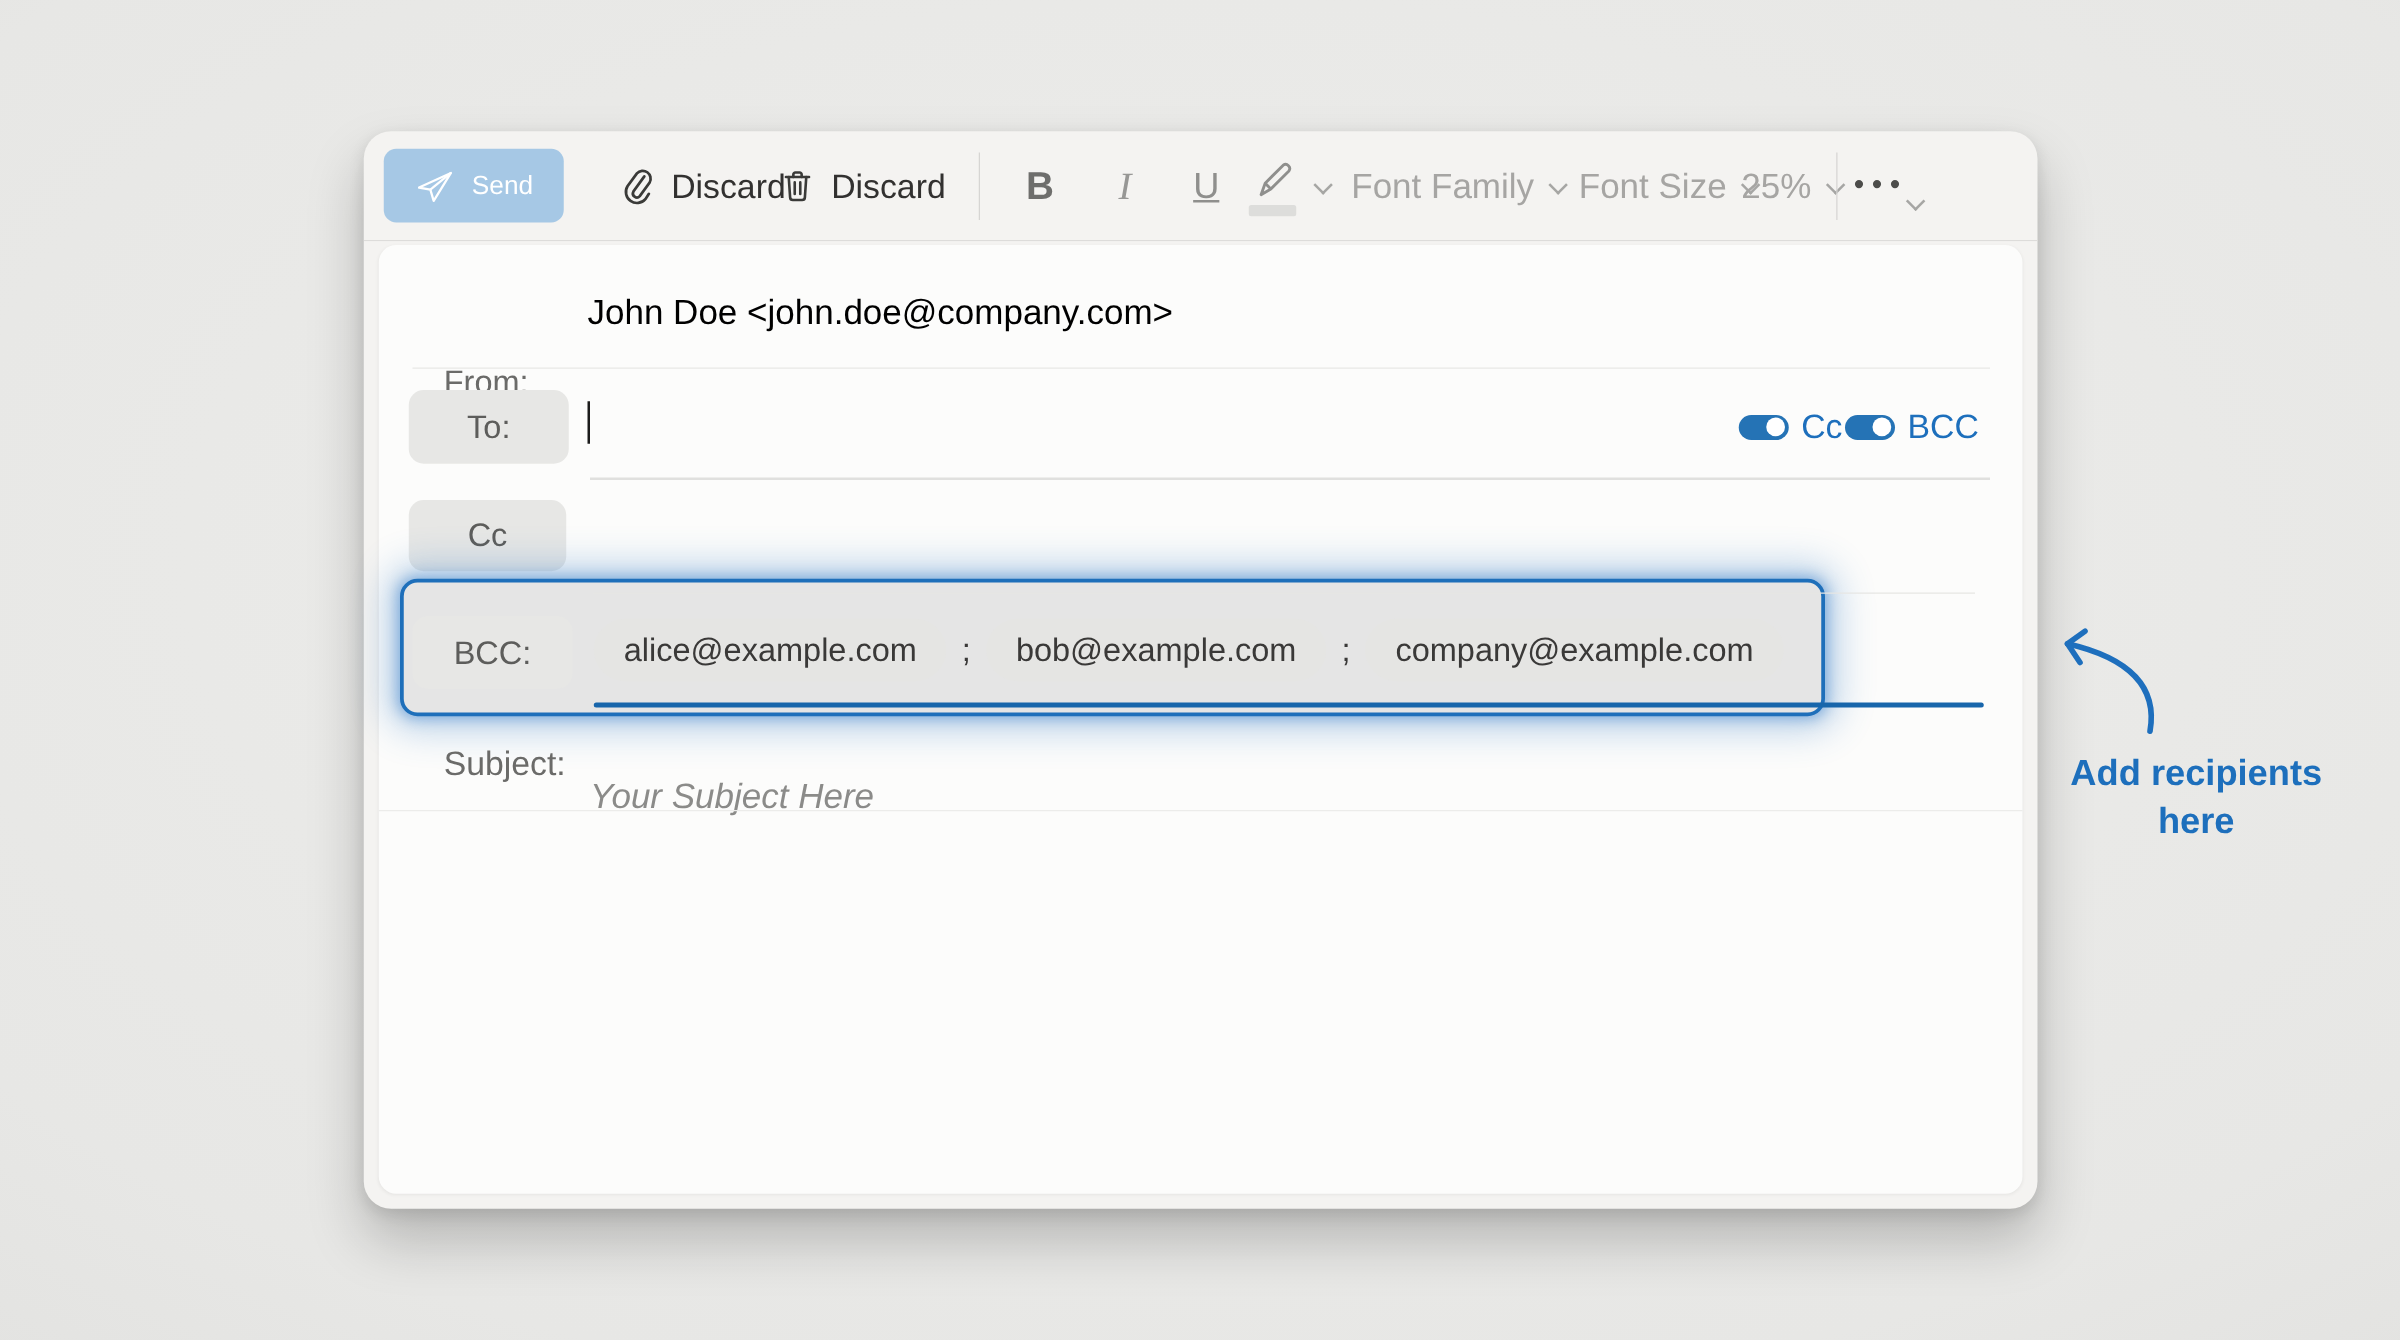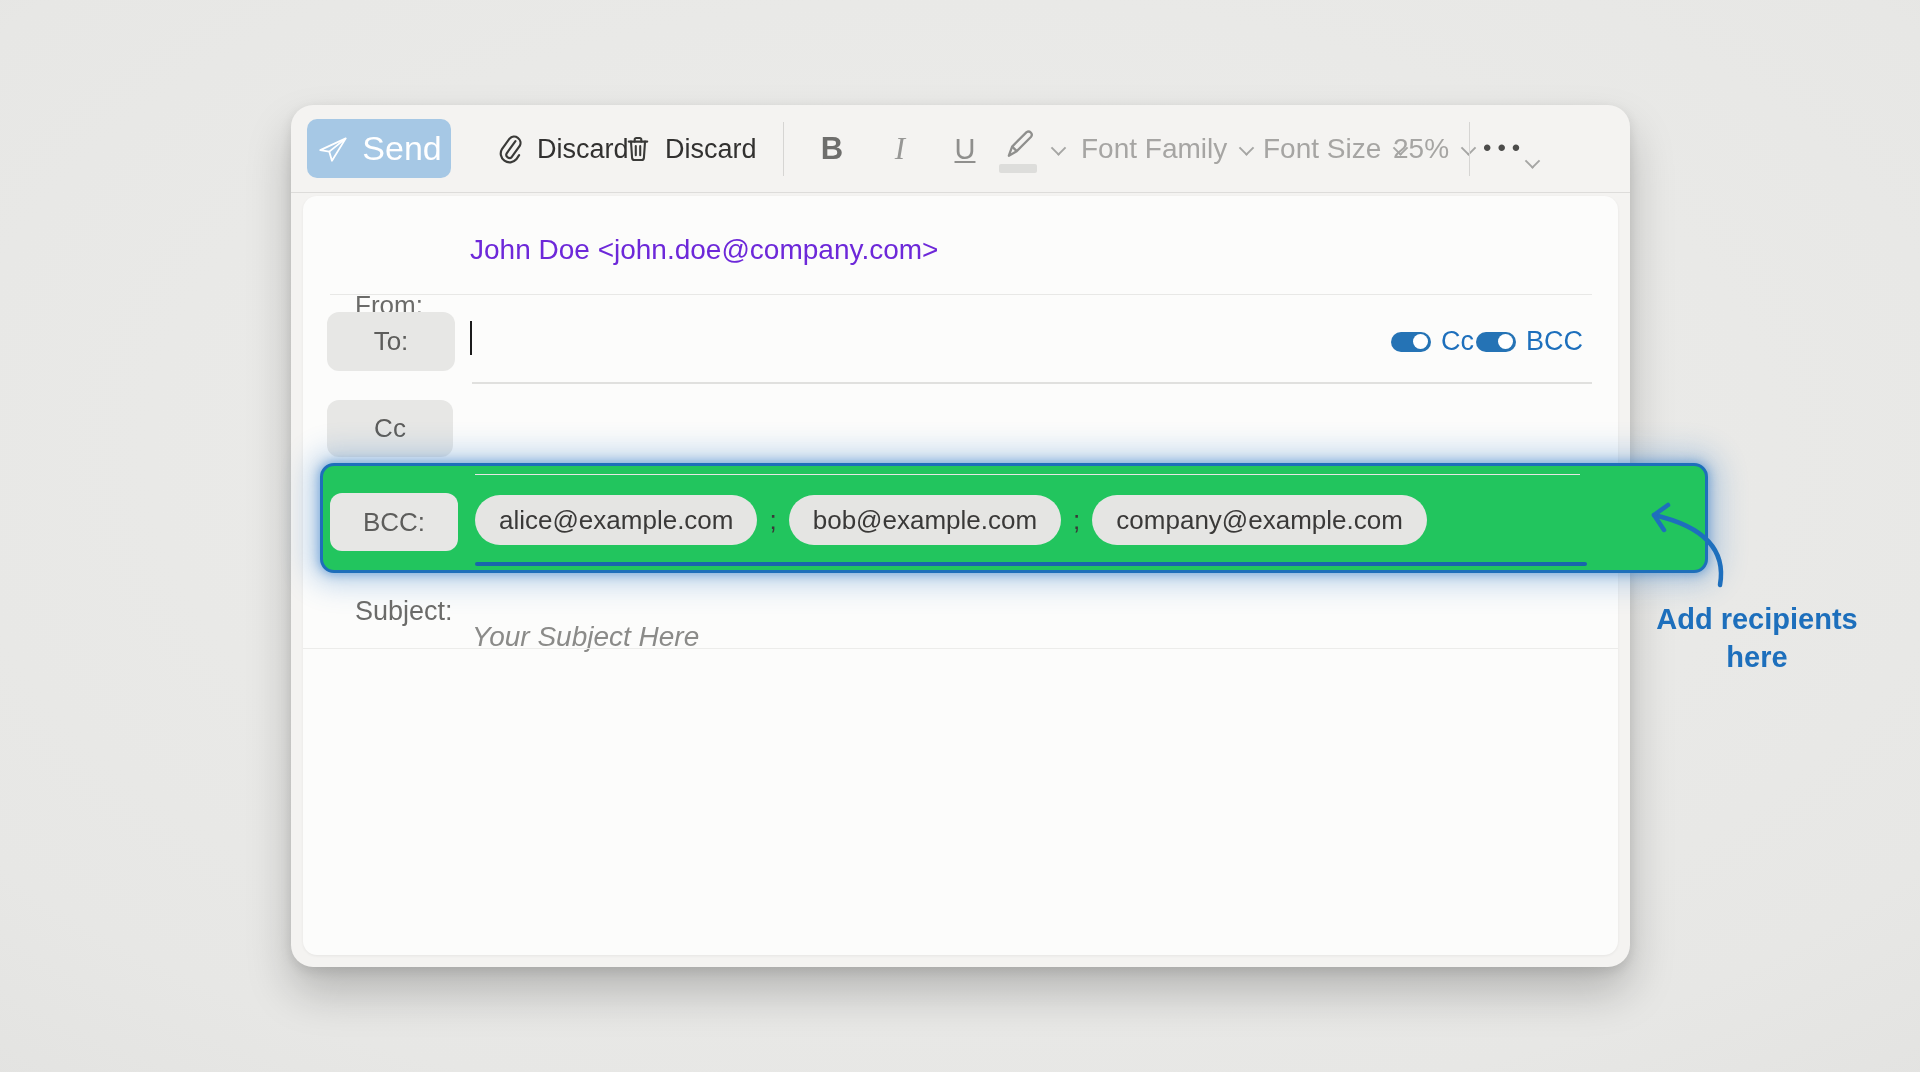--- a/index.html
+++ b/index.html
@@ -19,21 +19,21 @@
 
   
   .toolbar {
     position:absolute; left:0; top:0; width:100%; height:88px;
     border-bottom:1px solid #dddcda; border-radius:22px 22px 0 0;
   }
   .toolbar .send {
     position:absolute; left:16px; top:14px; width:144px; height:59px;
     background:#a6c8e5; border:none; border-radius:10px; cursor:pointer;
     display:flex; align-items:center; justify-content:center; gap:12px;
-    color:#ffffff; font-size:34px; font-family:inherit;
+    color:#ffffff; font-size:21px; font-family:inherit;
   }
   .tbtn {
     position:absolute; top:0; height:88px; display:flex; align-items:center; gap:12px;
     color:#323130; font-size:27px; cursor:pointer; background:none; border:none; font-family:inherit;
   }
   .vsep { position:absolute; top:17px; width:1px; height:54px; background:#d6d5d3; }
   .fmt {
     position:absolute; top:0; height:88px; display:flex; align-items:center; justify-content:center;
     background:none; border:none; cursor:pointer; font-family:inherit;
   }
@@ -60,33 +60,33 @@
   }
   .corner-chev { position:absolute; cursor:pointer; }
 
   
   .card {
     position:absolute; left:12px; top:91px; width:1315px; height:759px;
     background:#fcfcfb; border-radius:14px;
     box-shadow:0 1px 3px rgba(0,0,0,.06);
   }
   .field-label-text { position:absolute; color:#6b6b69; font-size:26px; }
-  .from-value { position:absolute; color:#6d28d9; font-size:28px;text-align:center; }
+  .from-value { position:absolute; color:#000000; font-size:28px;text-align:center; }
   .hdiv { position:absolute; height:1px; background:#e8e8e6; }
   .pill {
     position:absolute; background:#e7e7e5; border-radius:12px;
     display:flex; align-items:center; justify-content:center;
     color:#5d5d5b; font-size:26px; cursor:default;
   }
   .cursor { position:absolute; width:2px; height:34px; background:#1b1b1b; }
   .underline-soft { position:absolute; height:2px; background:#e0e0de; }
 
   .bcc-box {
-    position:absolute; left:17px; top:267px; width:1388px; height:110px;
-    background:#22c55e; border:3px solid #1e6fba; border-radius:14px;
+    position:absolute; left:17px; top:267px; width:1140px; height:110px;
+    background:#e5e5e5; border:3px solid #1e6fba; border-radius:14px;
     box-shadow:0 0 10px 2px rgba(59,130,201,.50), 0 0 28px 12px rgba(59,130,201,.30);
   }
   .bcc-box .inner-top-line { position:absolute; left:152px; top:8px; width:1105px; height:1px; background:#e6e6e4; }
   .bcc-pill { left:7px; top:27px; width:128px; height:58px; }
   .chips { position:absolute; left:152px; top:29px; height:50px; display:flex; align-items:center; gap:10px; }
   .chip {
     background:#e5e5e3; border-radius:25px; height:50px; line-height:50px;
     padding:0 24px; font-size:26px; color:#3a3938; white-space:nowrap; cursor:default;
   }
   .chip-sep { font-size:26px; color:#3a3938; padding:0 2px; }

